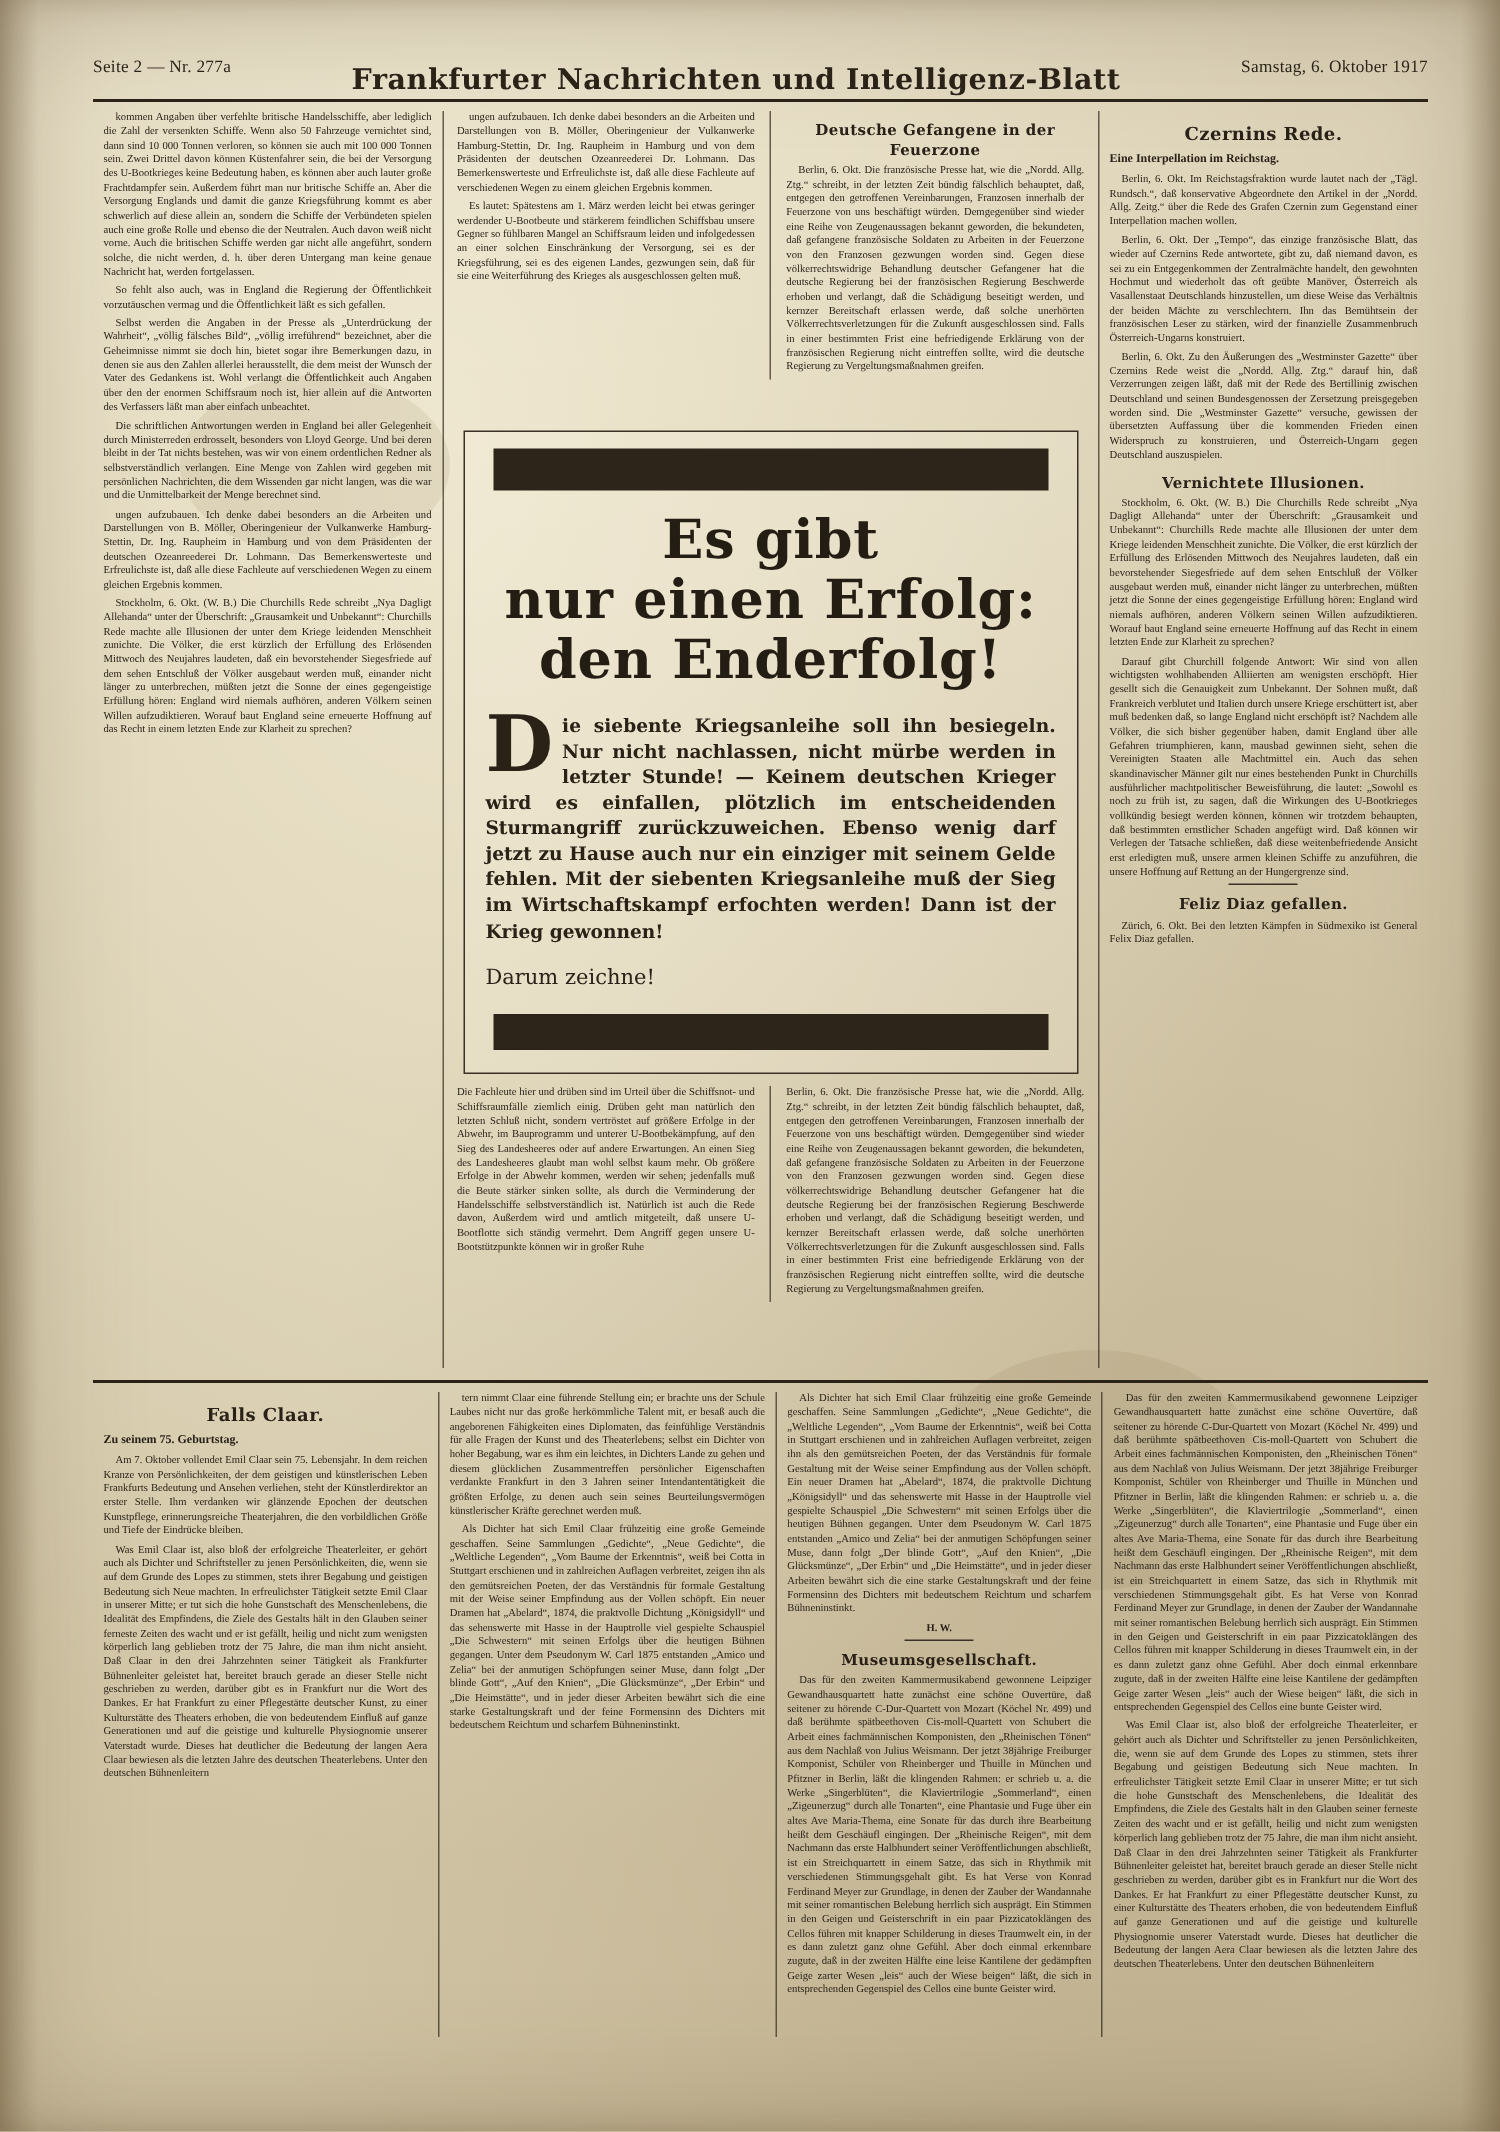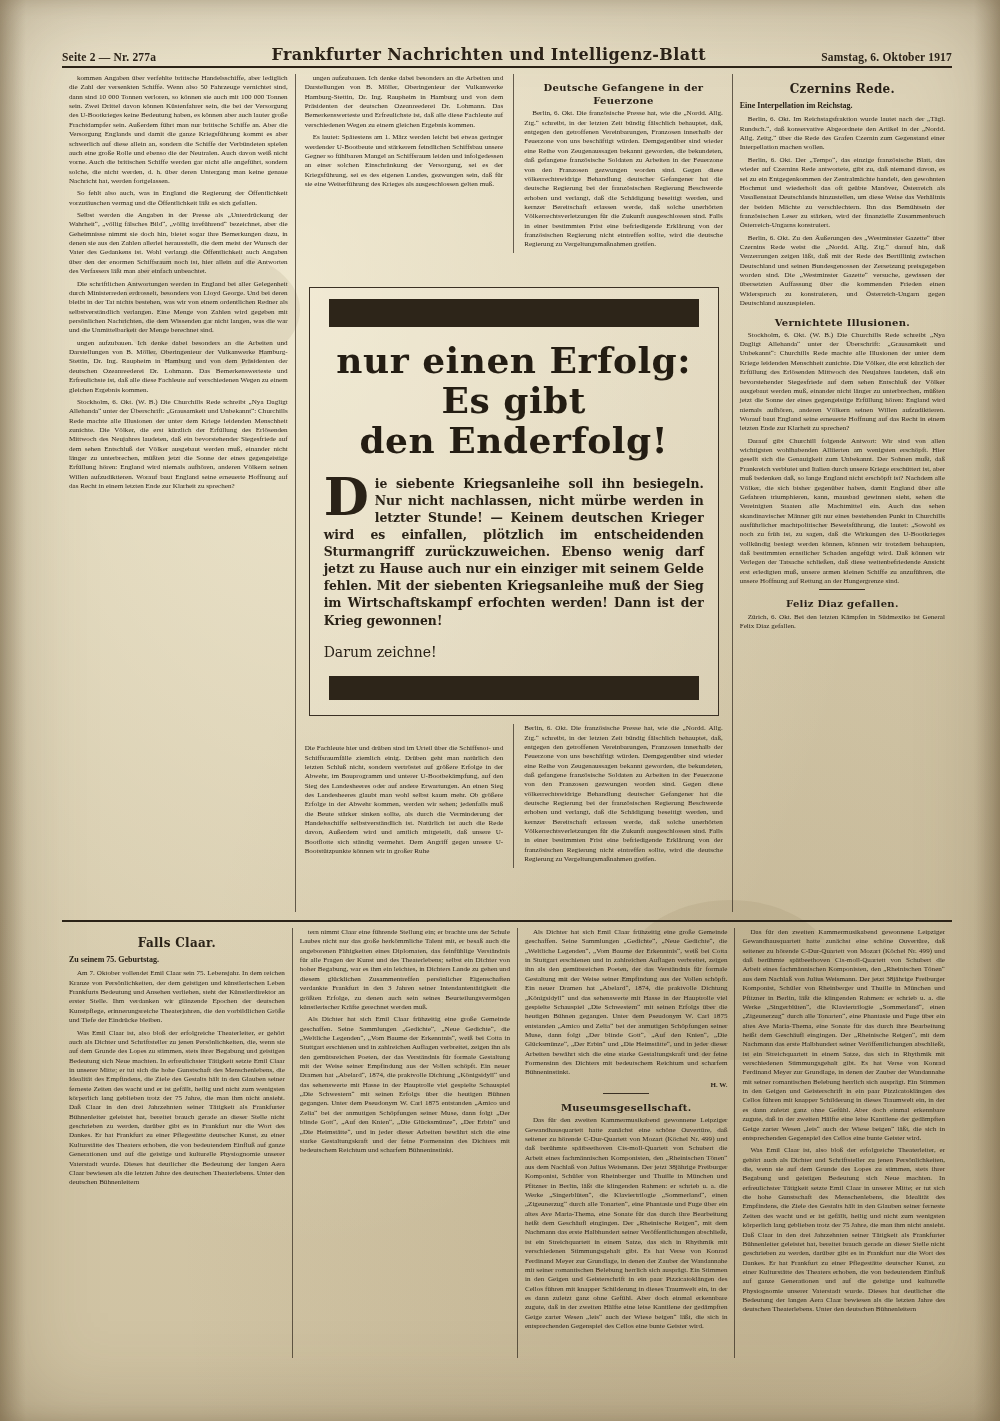--- a/index.html
+++ b/index.html
@@ -27,24 +27,24 @@
   .sheet{
     position:absolute;left:62px;top:40px;width:890px;height:1340px;
   }
   
   .masthead{
     position:relative;height:26px;
     border-bottom:2px solid #2b2318;
     display:flex;align-items:flex-end;justify-content:space-between;
     font-size:11.5px;
   }
-  .mh-left,.mh-right{font-weight:bold;letter-spacing:.2px;padding-bottom:3px;}
+  .mh-left,.mh-right{font-weight:normal;letter-spacing:.2px;padding-bottom:15px;}
   .mh-center{
     font-family:"DejaVu Serif", serif;
-    font-size:16px;font-weight:bold;letter-spacing:.4px;padding-bottom:2px;
+    font-size:19px;font-weight:bold;letter-spacing:.4px;padding-bottom:2px;
     text-align:center;flex:1;
   }
   
   .cols{
     position:relative;margin-top:6px;height:838px;
     display:flex;
   }
   .col{
     position:relative;
     padding:0 7px;
@@ -110,21 +110,21 @@
   .lower{
     position:relative;margin-top:8px;border-top:2px solid #2b2318;padding-top:6px;
     display:flex;height:430px;
   }
   .lcol{padding:0 7px;font-size:7.1px;line-height:1.32;text-align:justify;overflow:hidden;}
   .lcol.a{width:228px;}
   .lcol.b{width:222px;}
   .lcol.c{width:214px;}
   .lcol.d{width:214px;}
   .lcol p{margin:0 0 3px 0;text-indent:8px;}
-  .byline{text-align:right;font-size:7px;font-weight:bold;margin-top:2px;}
+  .byline{text-align:center;font-size:7px;font-weight:bold;margin-top:2px;}
   .fold{
     position:absolute;left:0;top:0;width:26px;height:100%;
     background:linear-gradient(90deg, rgba(90,70,40,.30), rgba(90,70,40,0));
     pointer-events:none;
   }
   .fold.r{left:auto;right:0;background:linear-gradient(270deg, rgba(90,70,40,.30), rgba(90,70,40,0));}
   .spot{position:absolute;border-radius:50%;background:rgba(120,95,55,.10);pointer-events:none;}
 </style>
 </head>
 <body>
@@ -163,33 +163,33 @@
         <div class="vrule"></div>
         <div style="flex:1;">
           <div class="hd sm">Deutsche Gefangene in der Feuerzone</div>
           <p>Berlin, 6. Okt. Die französische Presse hat, wie die „Nordd. Allg. Ztg.“ schreibt, in der letzten Zeit bündig fälschlich behauptet, daß, entgegen den getroffenen Vereinbarungen, Franzosen innerhalb der Feuerzone von uns beschäftigt würden. Demgegenüber sind wieder eine Reihe von Zeugenaussagen bekannt geworden, die bekundeten, daß gefangene französische Soldaten zu Arbeiten in der Feuerzone von den Franzosen gezwungen worden sind. Gegen diese völkerrechtswidrige Behandlung deutscher Gefangener hat die deutsche Regierung bei der französischen Regierung Beschwerde erhoben und verlangt, daß die Schädigung beseitigt werden, und kernzer Bereitschaft erlassen werde, daß solche unerhörten Völkerrechtsverletzungen für die Zukunft ausgeschlossen sind. Falls in einer bestimmten Frist eine befriedigende Erklärung von der französischen Regierung nicht eintreffen sollte, wird die deutsche Regierung zu Vergeltungsmaßnahmen greifen.</p>
         </div>
       </div>
 
       <div class="ad">
         <div class="ad-bar"></div>
         <div class="ad-title">
+          <div>Es gibt</div>
           <div>nur einen Erfolg:</div>
-          <div>Es gibt</div>
           <div>den Enderfolg!</div>
         </div>
         <div class="ad-body">
           <span class="drop">D</span><span>ie siebente Kriegsanleihe soll ihn besiegeln. Nur nicht nachlassen, nicht mürbe werden in letzter Stunde! — Keinem deutschen Krieger wird es einfallen, plötzlich im entscheidenden Sturmangriff zurückzuweichen. Ebenso wenig darf jetzt zu Hause auch nur ein einziger mit seinem Gelde fehlen. Mit der siebenten Kriegsanleihe muß der Sieg im Wirtschaftskampf erfochten werden! Dann ist der Krieg gewonnen!</span>
         </div>
         <div class="ad-sign">Darum zeichne!</div>
         <div class="ad-bar bottom"></div>
       </div>
 
       <div style="display:flex;gap:10px;margin-top:8px;">
-        <div style="flex:1;margin-top:20px;">
+        <div style="flex:1;">
           <p class="noind">Die Fachleute hier und drüben sind im Urteil über die Schiffsnot- und Schiffsraumfälle ziemlich einig. Drüben geht man natürlich den letzten Schluß nicht, sondern vertröstet auf größere Erfolge in der Abwehr, im Bauprogramm und unterer U-Bootbekämpfung, auf den Sieg des Landesheeres oder auf andere Erwartungen. An einen Sieg des Landesheeres glaubt man wohl selbst kaum mehr. Ob größere Erfolge in der Abwehr kommen, werden wir sehen; jedenfalls muß die Beute stärker sinken sollte, als durch die Verminderung der Handelsschiffe selbstverständlich ist. Natürlich ist auch die Rede davon, Außerdem wird und amtlich mitgeteilt, daß unsere U-Bootflotte sich ständig vermehrt. Dem Angriff gegen unsere U-Bootstützpunkte können wir in großer Ruhe</p>
         </div>
         <div class="vrule"></div>
         <div style="flex:1;">
           <p class="noind">Berlin, 6. Okt. Die französische Presse hat, wie die „Nordd. Allg. Ztg.“ schreibt, in der letzten Zeit bündig fälschlich behauptet, daß, entgegen den getroffenen Vereinbarungen, Franzosen innerhalb der Feuerzone von uns beschäftigt würden. Demgegenüber sind wieder eine Reihe von Zeugenaussagen bekannt geworden, die bekundeten, daß gefangene französische Soldaten zu Arbeiten in der Feuerzone von den Franzosen gezwungen worden sind. Gegen diese völkerrechtswidrige Behandlung deutscher Gefangener hat die deutsche Regierung bei der französischen Regierung Beschwerde erhoben und verlangt, daß die Schädigung beseitigt werden, und kernzer Bereitschaft erlassen werde, daß solche unerhörten Völkerrechtsverletzungen für die Zukunft ausgeschlossen sind. Falls in einer bestimmten Frist eine befriedigende Erklärung von der französischen Regierung nicht eintreffen sollte, wird die deutsche Regierung zu Vergeltungsmaßnahmen greifen.</p>
         </div>
       </div>
     </div>
 
     <div class="vrule"></div>

